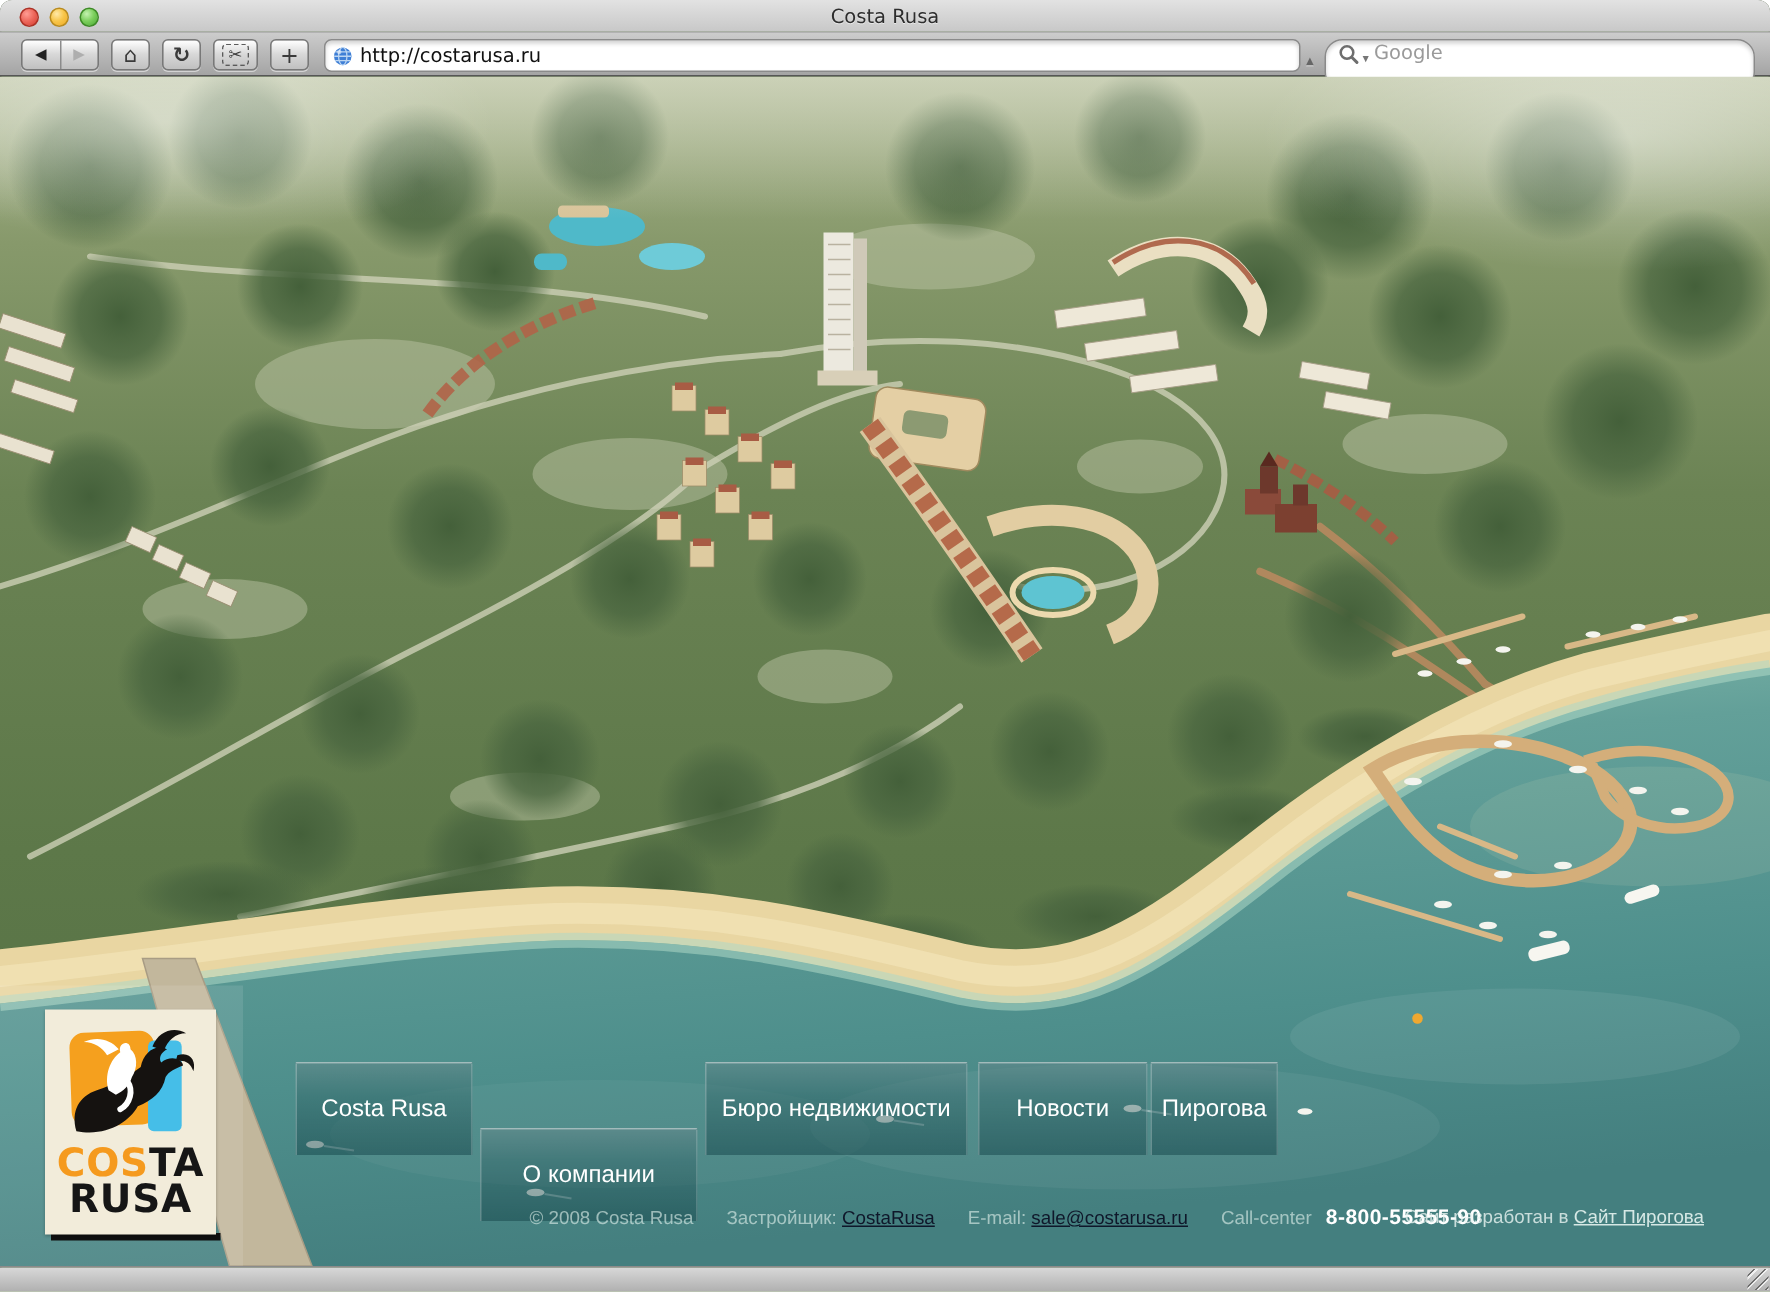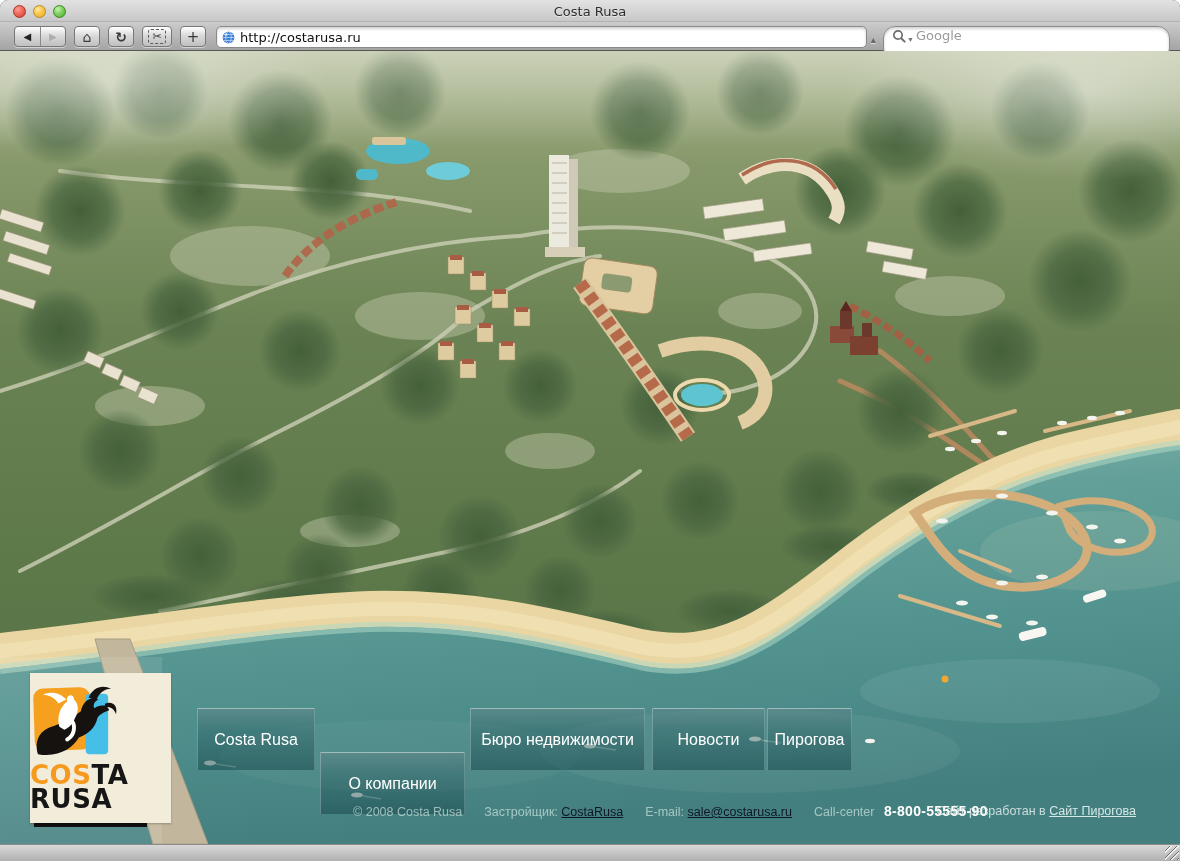--- a/index.html
+++ b/index.html
@@ -51,22 +51,22 @@
   .statusbar { position:absolute; left:0; bottom:0; width:100%; height:17px;
     background:linear-gradient(#d8d8d8,#b0b0b0); border-top:1px solid #8b8b8b; }
   .grip { position:absolute; right:1px; bottom:1px; width:14px; height:14px;
     background:repeating-linear-gradient(135deg, transparent 0 3px, rgba(90,90,90,.8) 3px 4px, rgba(255,255,255,.7) 4px 5px); }
 
   
   .content { position:absolute; left:0; top:51px; width:1180px; height:793px; overflow:hidden; }
   .scene { position:absolute; inset:0; }
 
   .logo-panel { position:absolute; left:0; top:606px; width:162px; height:187px; background:rgba(255,255,255,.10); }
-  .logo-card { position:absolute; left:30px; top:622px; width:141px; height:150px; background:#f2ecda;
-    box-shadow:0 1px 2px rgba(0,0,0,.25); text-align:left; }
+  .logo-card { position:absolute; left:30px; top:622px; width:114px; height:150px; background:#f2ecda;
+    box-shadow:0 1px 2px rgba(0,0,0,.25); text-align:center; }
   .logo-shadow { position:absolute; left:34px; top:771px; width:113px; height:5px; background:#101010; filter:blur(.4px); }
   .logo-art { margin-top:9px; }
   .logo-word { font-family:"DejaVu Sans","Liberation Sans",sans-serif; font-weight:bold; font-size:26px;
     line-height:.92; letter-spacing:.5px; color:#161616; position:relative; }
   .lg-orange { color:#F59A1E; }
   .lg-dark { color:#161616; position:relative; display:inline-block; }
   .sq-t::before, .sq-s::before { content:""; position:absolute; width:12px; height:12px; background:#45BEE8; z-index:-1; }
   .sq-t::before { left:0; top:2px; }
   .sq-s::before { left:1px; bottom:1px; }
 

